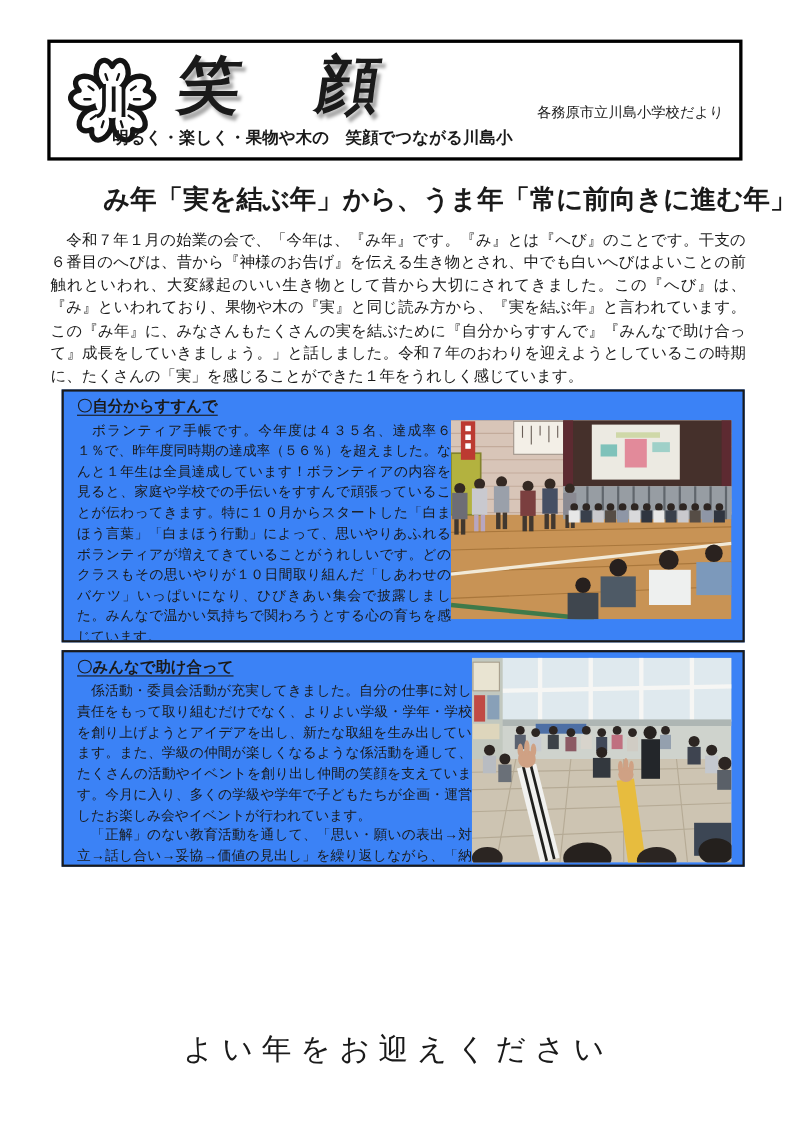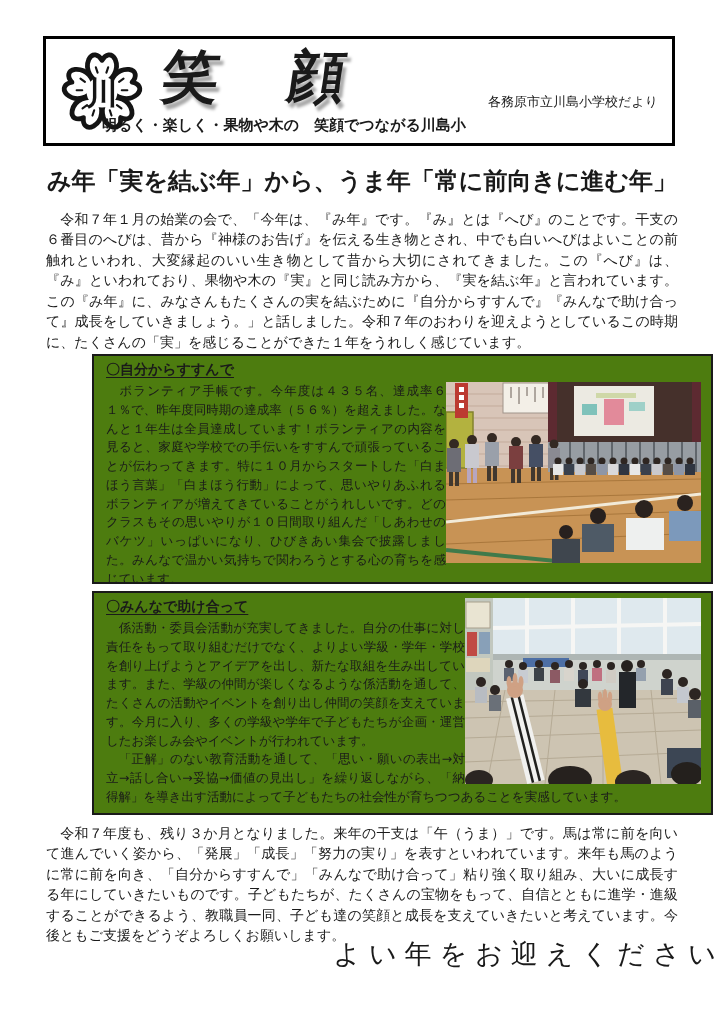--- a/index.html
+++ b/index.html
@@ -9,40 +9,40 @@
   .header-box{position:absolute;left:43px;top:36px;width:632px;height:110px;
               border:3px solid #000;box-sizing:border-box;background:#fff;}
   .crest{position:absolute;left:12px;top:6px;width:88px;height:94px;}
   .title{position:absolute;left:116px;top:0px;font-size:57px;font-weight:bold;
          transform:skewX(-8deg);letter-spacing:6px;white-space:nowrap;
          text-shadow:4px 5px 3px rgba(0,0,0,0.35);}
   .tagline{position:absolute;left:56px;bottom:8px;font-size:15px;font-weight:bold;white-space:nowrap;}
   .issue-info{position:absolute;right:14px;top:54px;font-size:13px;text-align:right;}
   .issue-info .pub{margin-bottom:15px;}
   
-  .headline{position:absolute;left:0;top:165px;width:724px;margin:0;text-align:center;
+  .headline{position:absolute;left:0;top:165px;width:724px;margin:0;text-align:right;
             font-size:24px;font-weight:bold;white-space:nowrap;}
   
   .para{position:absolute;left:46px;width:632px;margin:0;font-size:14px;line-height:1.46;
         text-align:justify;white-space:pre-wrap;}
   .intro{top:209px;}
   .outro{top:823px;}
   
   .box{position:absolute;left:56px;width:621px;border:2px solid #1a1a1a;box-sizing:border-box;
-       padding:5px 10px 6px 12px;background:#4d7c0f;overflow:hidden;margin-left:36px;}
+       padding:5px 10px 6px 12px;background:#3b82f6;overflow:hidden;}
   .box1{top:354px;height:230px;}
-  .box2{top:591px;height:224px;}
+  .box2{top:591px;height:197px;}
   .sec-h{margin:0 0 3px 0;font-size:14px;font-weight:bold;text-decoration:underline;text-underline-offset:3px;}
-  .sec-text{margin:0;font-size:12.5px;line-height:1.5;text-align:justify;white-space:pre-wrap;}
+  .sec-text{margin:0;font-size:12.5px;line-height:1.5;text-align:justify;white-space:pre-wrap;font-family:Liberation Serif, serif;}
   figure.photo{margin:0;float:right;}
   .photo1{width:255px;height:181px;margin:2px 0 4px 8px;}
   .photo2{width:236px;height:186px;margin:0 0 4px 8px;}
   .photo svg{display:block;width:100%;height:100%;}
   
-  .closing{position:absolute;left:0;top:936px;width:724px;text-align:right;
+  .closing{position:absolute;left:0;top:936px;width:724px;text-align:center;
            font-size:27px;letter-spacing:8px;white-space:nowrap;}
 </style>
 </head>
 <body>
 
 <div class="page">
 
   <div class="header-box">
     <svg class="crest" viewBox="-50 -50 100 100">
       <g fill="#ffffff" stroke="#141414" stroke-width="5.5" stroke-linejoin="round">
@@ -326,17 +326,16 @@
         <ellipse cx="168" cy="184" rx="18" ry="12" fill="#2b2522"></ellipse>
         <ellipse cx="222" cy="176" rx="16" ry="12" fill="#24201d"></ellipse>
         <ellipse cx="14" cy="182" rx="14" ry="10" fill="#2b2522"></ellipse>
       </svg>
     </figure>
     <h2 class="sec-h">〇みんなで助け合って</h2>
     <p class="sec-text">　係活動・委員会活動が充実してきました。自分の仕事に対し責任をもって取り組むだけでなく、よりよい学級・学年・学校を創り上げようとアイデアを出し、新たな取組を生み出しています。また、学級の仲間が楽しくなるような係活動を通して、たくさんの活動やイベントを創り出し仲間の笑顔を支えています。今月に入り、多くの学級や学年で子どもたちが企画・運営したお楽しみ会やイベントが行われています。
 　「正解」のない教育活動を通して、「思い・願いの表出→対立→話し合い→妥協→価値の見出し」を繰り返しながら、「納得解」を導き出す活動によって子どもたちの社会性が育ちつつあることを実感しています。</p>
   </section>
 
-  <p class="para outro">　令和７年度も、残り３か月となりました。来年の干支は「午（うま）」です。馬は常に前を向いて進んでいく姿から、「発展」「成長」「努力の実り」を表すといわれています。来年も馬のように常に前を向き、「自分からすすんで」「みんなで助け合って」粘り強く取り組み、大いに成長する年にしていきたいものです。子どもたちが、たくさんの宝物をもって、自信とともに進学・進級することができるよう、教職員一同、子ども達の笑顔と成長を支えていきたいと考えています。今後ともご支援をどうぞよろしくお願いします。</p>
 
   <div class="closing">よい年をお迎えください</div>
 
 </div>
 
 </body></html>

